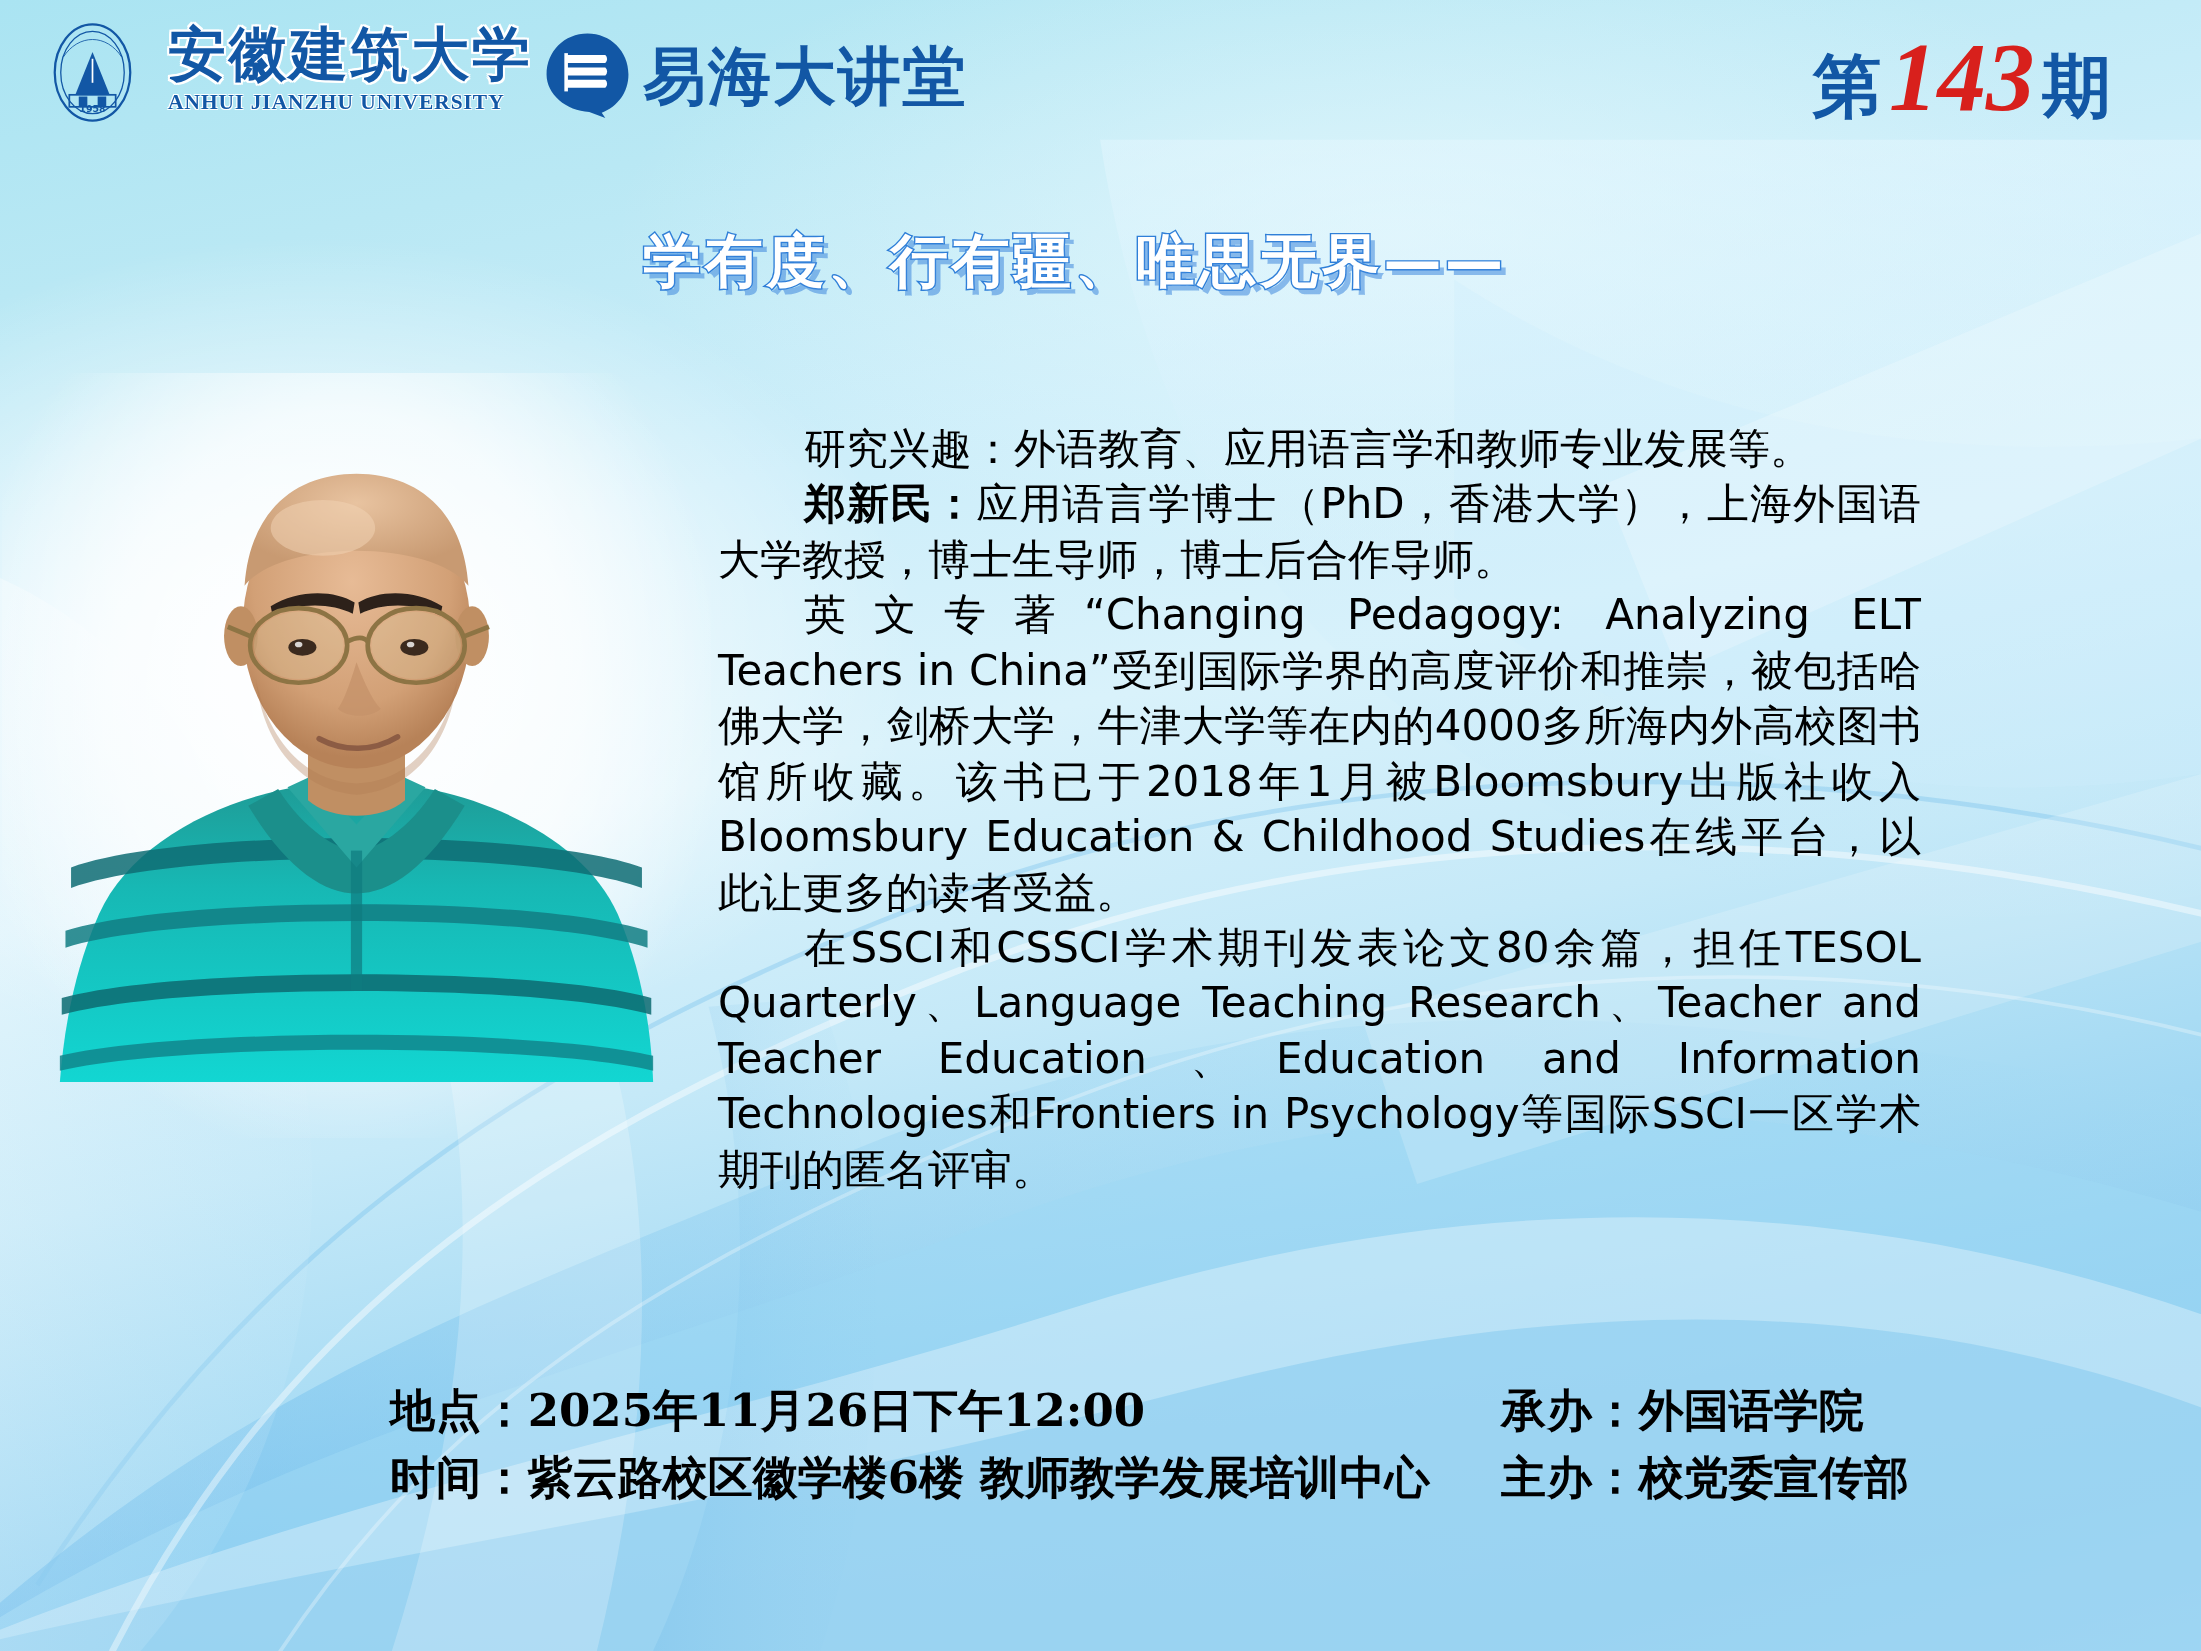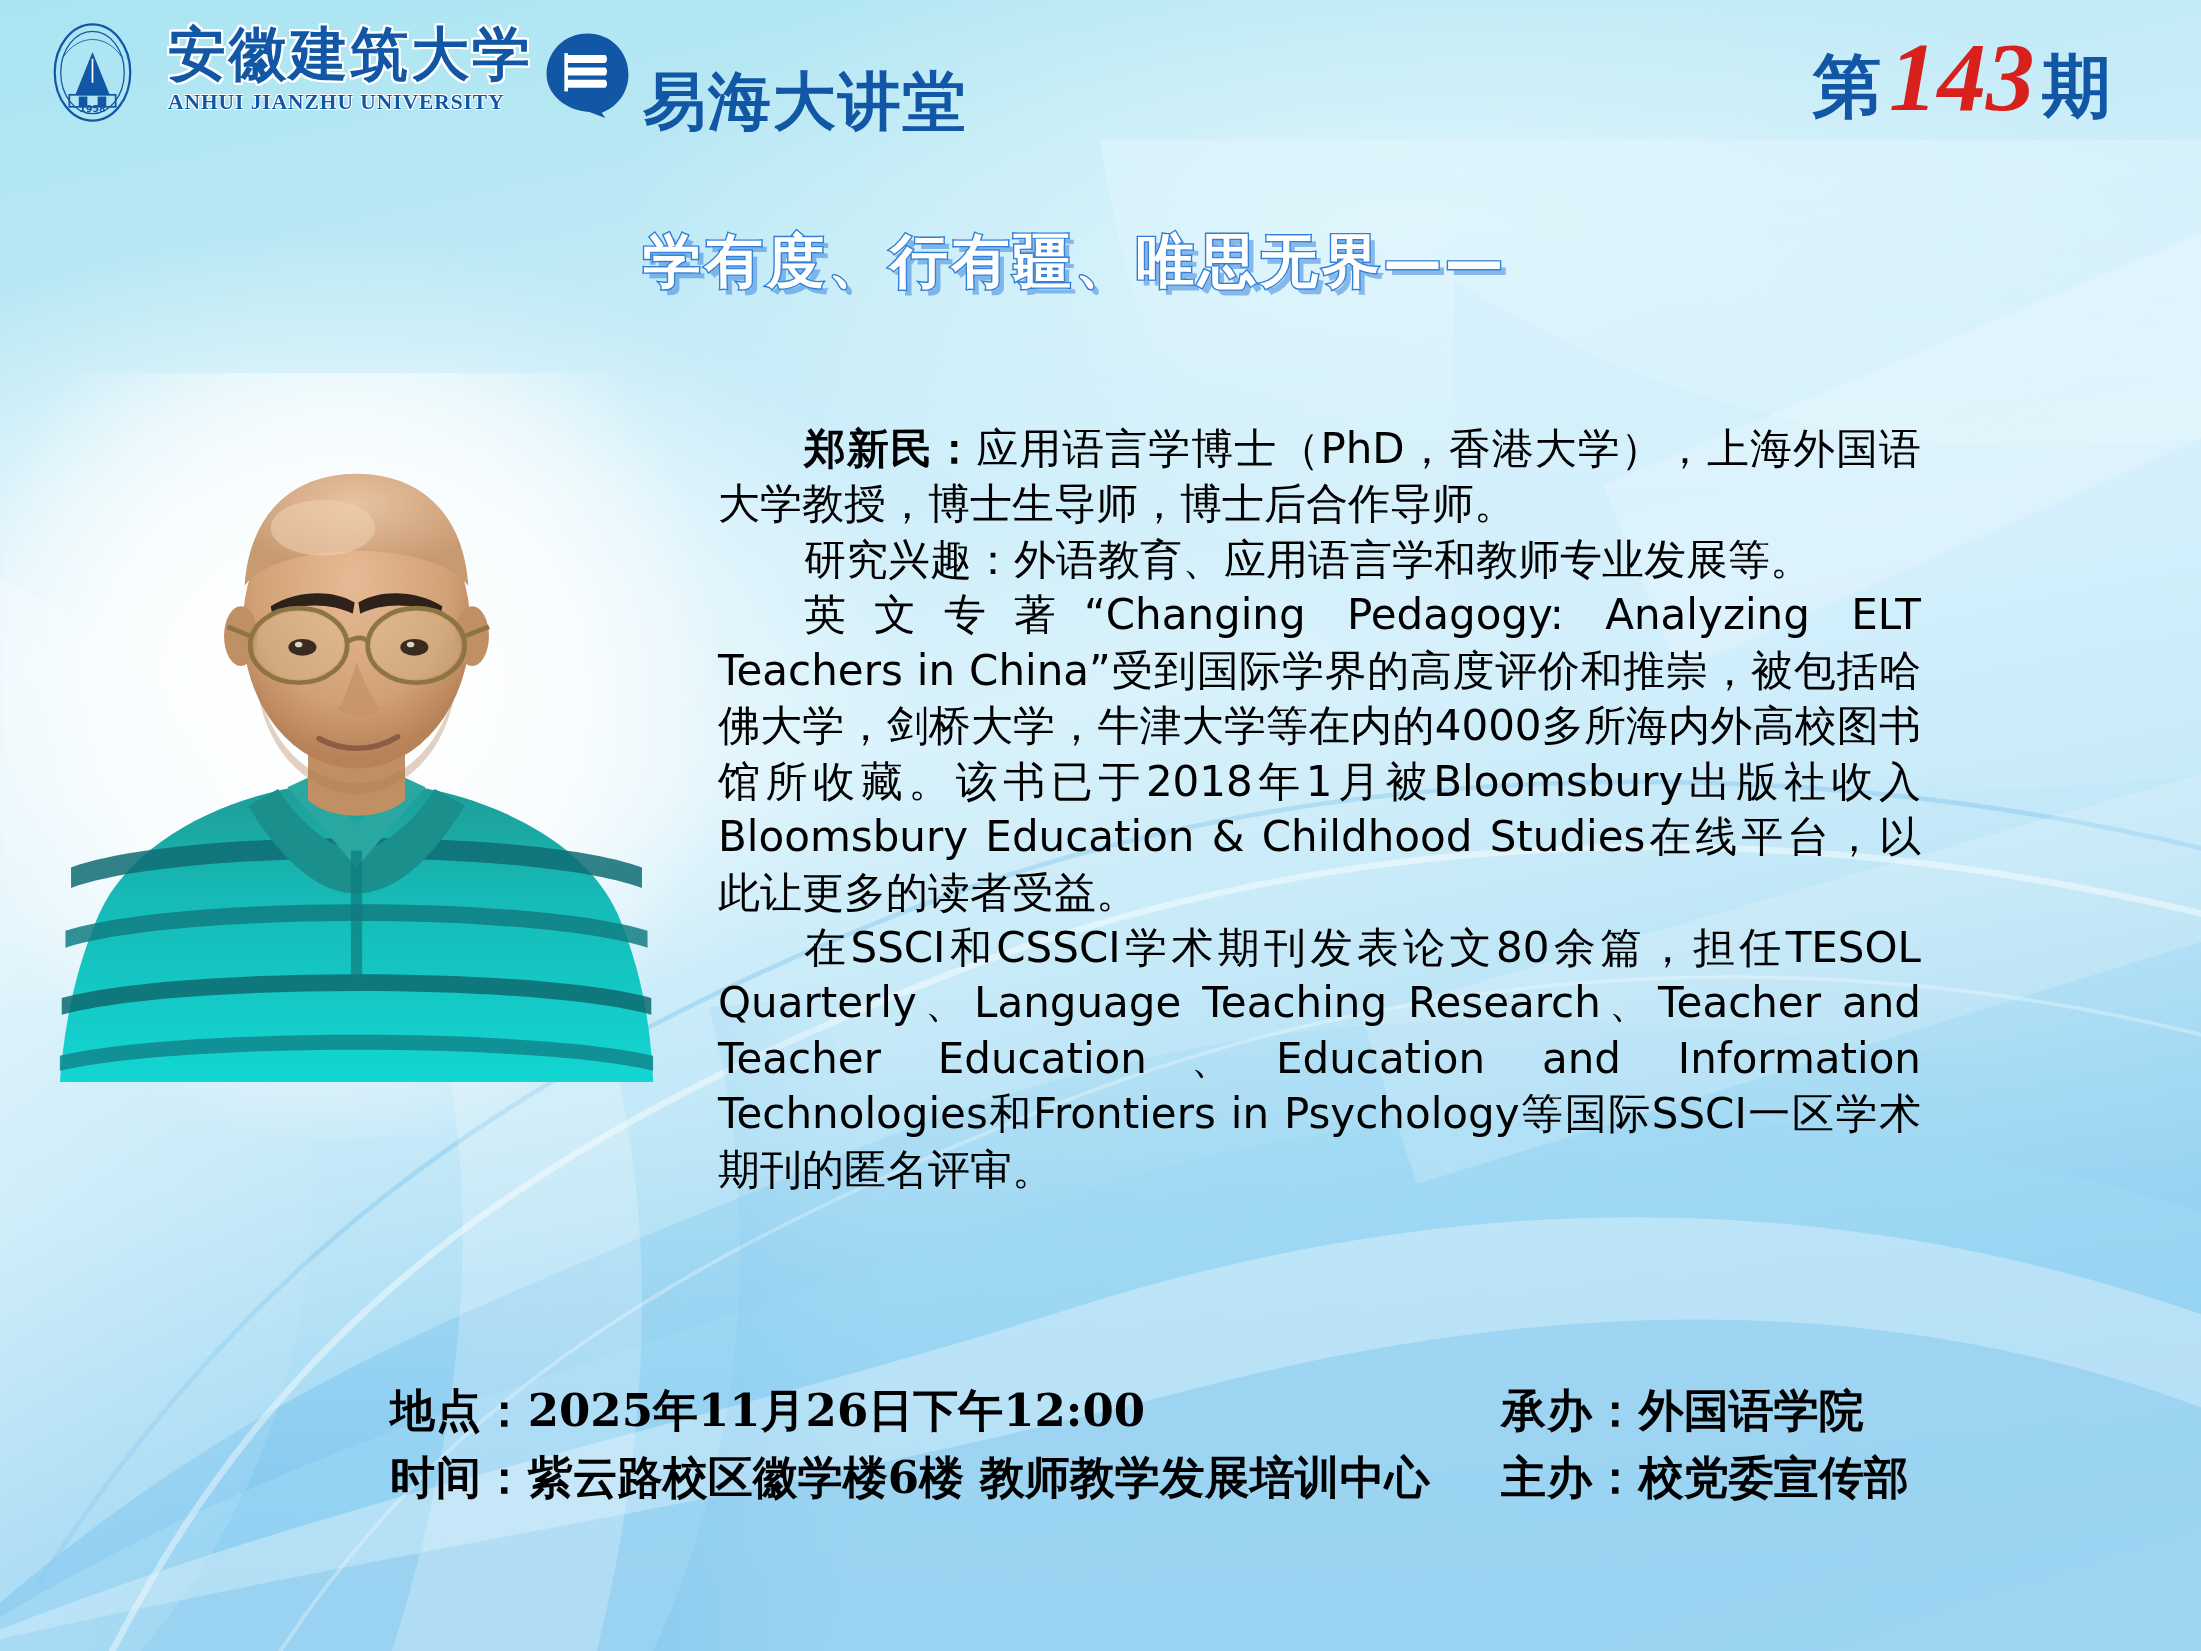--- a/index.html
+++ b/index.html
@@ -51,21 +51,20 @@
   .brand-logo {
     position: absolute; left: 543px; top: 30px;
     width: 89px; height: 89px;
   }
   .brand-cn {
     position: absolute; left: 643px; top: 34px;
     font-size: 63px; font-weight: 700; color: #1257a5;
     letter-spacing: 1.9px;
     font-family: "DejaVu Sans", sans-serif;
     white-space: nowrap;
-    margin-top: 25px;
   }
   .issue {
     position: absolute; right: 91px; top: 32px;
     display: flex; align-items: baseline;
     white-space: nowrap;
   }
   .issue .cn {
     font-size: 69px; font-weight: 700; color: #1257a5;
     font-family: "DejaVu Sans", sans-serif;
   }
@@ -290,22 +289,22 @@
         <path d="M320 250 C 312 276, 306 292, 300 300 C 310 310, 336 310, 346 300 C 338 292, 330 276, 320 250 Z" fill="#c4926a" opacity="0.75"></path>
 
         <path d="M280 332 C 306 346, 338 346, 364 330" fill="none" stroke="#8c5c44" stroke-width="6" stroke-linecap="round"></path>
 
         <path d="M212 268 C 226 336, 266 378, 320 380 C 374 378, 414 336, 428 268 C 420 340, 378 388, 320 392 C 262 388, 220 340, 212 268 Z" fill="#b07c52" opacity="0.35"></path>
       </g>
     </svg>
   </div>
 
   <div class="body-text">
+    <p class="para">研究兴趣：外语教育、应用语言学和教师专业发展等。</p>
     <p class="para"><span class="lead">郑新民：</span><span>应用语言学博士（PhD，香港大学），上海外国语大学教授，博士生导师，博士后合作导师。</span></p>
-    <p class="para">研究兴趣：外语教育、应用语言学和教师专业发展等。</p>
     <p class="para">英文专著“Changing Pedagogy: Analyzing ELT Teachers in China”受到国际学界的高度评价和推崇，被包括哈佛大学，剑桥大学，牛津大学等在内的4000多所海内外高校图书馆所收藏。该书已于2018年1月被Bloomsbury出版社收入Bloomsbury Education &amp; Childhood Studies在线平台，以此让更多的读者受益。</p>
     <p class="para">在SSCI和CSSCI学术期刊发表论文80余篇，担任TESOL Quarterly、Language Teaching Research、Teacher and Teacher Education、Education and Information Technologies和Frontiers in Psychology等国际SSCI一区学术期刊的匿名评审。</p>
   </div>
 
   <div class="footer">
     <div class="foot-col-left">
       <div class="foot-row">
         <span class="lbl">地点：</span><span>2025年11月26日下午12:00</span>
       </div>
       <div class="foot-row">

